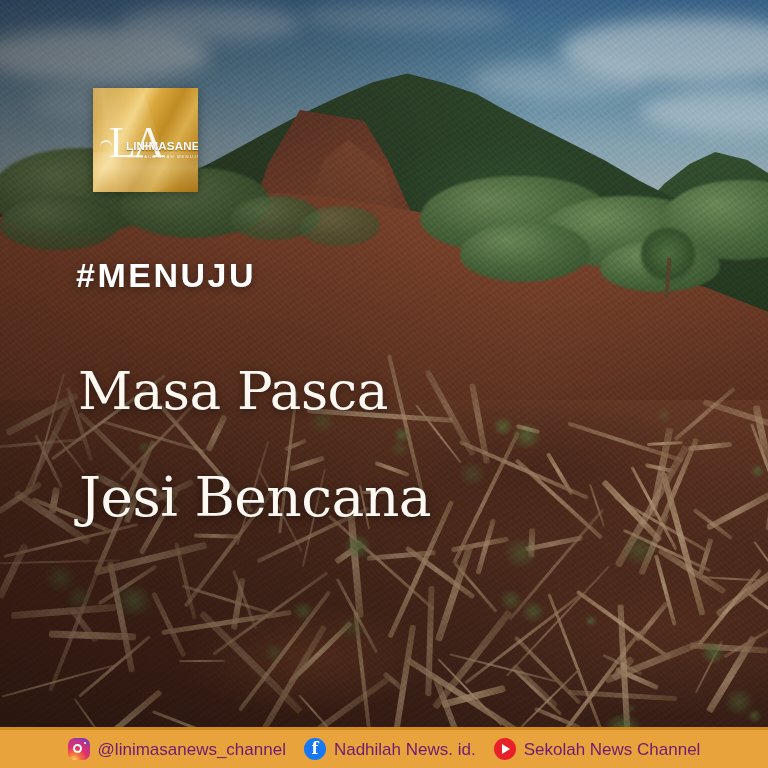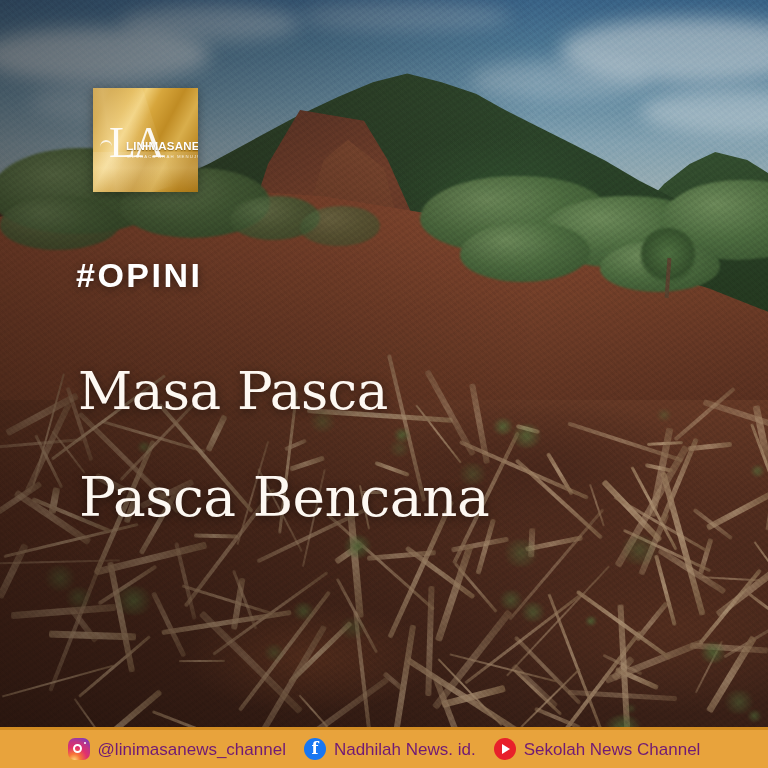--- a/index.html
+++ b/index.html
@@ -625,23 +625,23 @@
 
   <div class="logo-box">
     <div class="logo-sheen"></div>
     <div class="logo-reflect"></div>
     <div class="logo-tilde"></div>
     <div class="logo-mark">LA</div>
     <div class="logo-wordmark">LINIMASANEWS.ID</div>
     <div class="logo-tagline">MEMBACA ARAH MENUJU PERUBAHAN</div>
   </div>
 
-  <div class="hashtag">#OPINI</div>
+  <div class="hashtag">#MENUJU</div>
   <div class="title-line1">Masa Pasca</div>
-  <div class="title-line2">Pasca Bencana</div>
+  <div class="title-line2">Jesi Bencana</div>
 
   <div class="social-bar">
 
     <div class="social-item">
       <div class="ig-icon"></div>
       <span class="social-label">@linimasanews_channel</span>
     </div>
 
     <div class="social-item">
       <div class="fb-icon">

